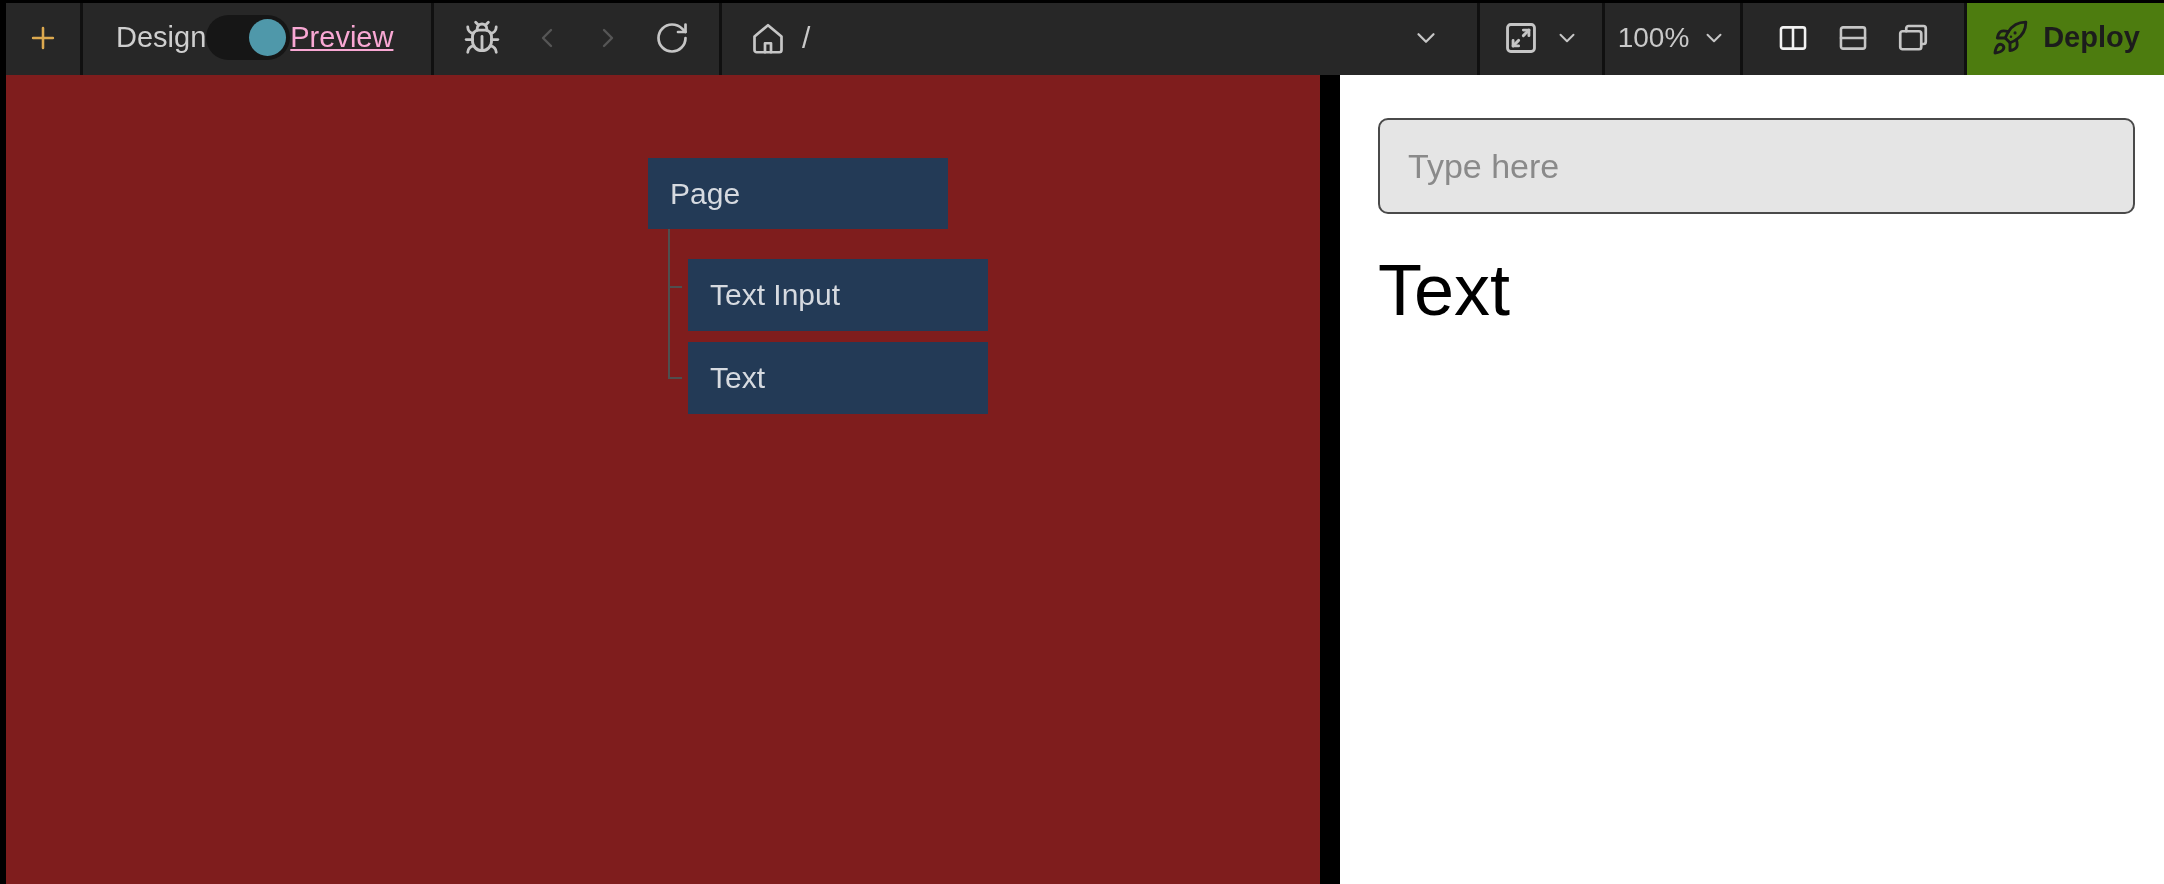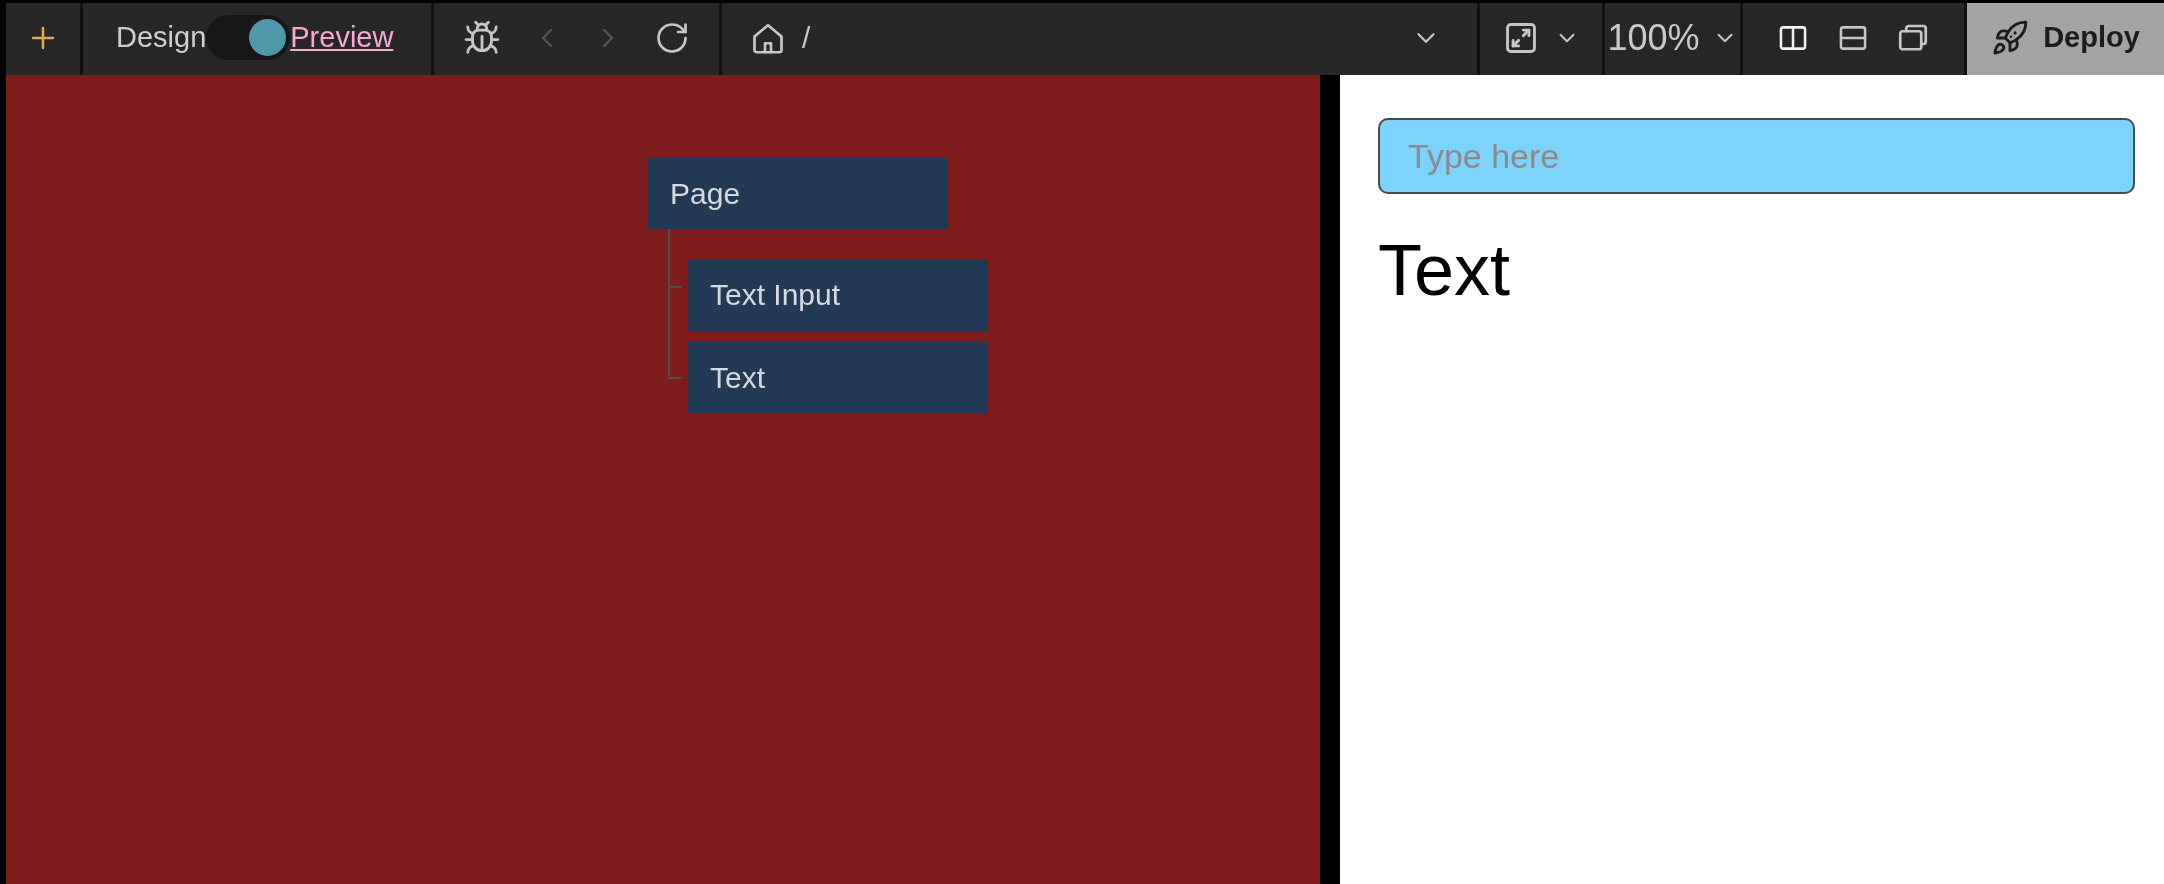--- a/index.html
+++ b/index.html
@@ -30,47 +30,47 @@
 
   .mode-label { font-size:29px; color:#cfcfcf; cursor:pointer; }
   .mode-label.active { color:#f9a8d4;text-decoration:underline; }
   .toggle { position:relative; width:84px; height:45px; border-radius:23px;
             background:#161616; cursor:pointer; flex:0 0 auto; }
   .toggle .knob { position:absolute; right:4px; top:4px; width:37px; height:37px;
                   border-radius:50%; background:#4f98aa; }
 
   .path-text { font-size:30px; color:#c9c9c9; }
   .spacer { flex:1; }
-  .zoom-text { font-size:36px; color:#c9c9c9;text-align:right; }
+  .zoom-text { font-size:28px; color:#c9c9c9;text-align:right; }
 
   .deploy-btn { display:flex; align-items:center; justify-content:center; gap:14px;
-                width:100%; height:100%; background:#a3a3a3; border:none; cursor:pointer;
+                width:100%; height:100%; background:#4d7c0f; border:none; cursor:pointer;
                 color:#1c1c1c; font-family:inherit; }
   .deploy-btn .lbl { font-size:29px; font-weight:700; color:#1c1c1c; }
 
   
   .canvas { position:absolute; left:0; top:75px; width:1320px; height:809px; background:#7f1d1d; }
   .tree-node { position:absolute; width:300px; background:#233a56; color:#d6dae0;
                font-size:30px; display:flex; align-items:center; padding-left:22px; cursor:pointer; }
   .node-root  { left:648px; top:83px;  height:71px; }
   .node-child1{ left:688px; top:176px; height:72px;margin-top:8px; }
   .node-child2{ left:688px; top:267px; height:72px; }
   .tree-line { position:absolute; background:#4f4f4f; }
   .vline { left:668px; top:154px; width:2px; height:150px; }
   .tick1 { left:668px; top:211px; width:14px; height:2px; }
   .tick2 { left:668px; top:302px; width:14px; height:2px; }
 
   
   .divider { position:absolute; left:1320px; top:75px; width:20px; height:809px; background:#000; }
   .preview { position:absolute; left:1340px; top:75px; width:824px; height:809px;
              background:#ffffff; padding:43px 29px 0 38px; }
   .field-label { font-size:26px; font-weight:700; color:#333333; margin-bottom:13px; }
-  .text-input { width:757px; height:76px; border:2px solid #4a4a4a; border-radius:10px;
+  .text-input { width:757px; height:96px; border:2px solid #4a4a4a; border-radius:10px;
                 font-size:34px; color:#222; padding:0 28px; outline:none;
-                font-family:"Liberation Sans", sans-serif; background:#7dd3fc; }
+                font-family:"Liberation Sans", sans-serif; background:#e5e5e5; }
   .text-input::placeholder { color:#8a8a8a; }
   .preview-heading { margin-top:35px; font-size:72px; font-weight:500; color:#000; line-height:1.15; }
 
   
   .edge-left { position:absolute; left:0; top:0; width:6px; height:884px; background:#000; z-index:50; }
   .edge-top  { position:absolute; left:0; top:0; width:2164px; height:3px; background:#000; z-index:50; }
 </style>
 </head>
 <body>
 

